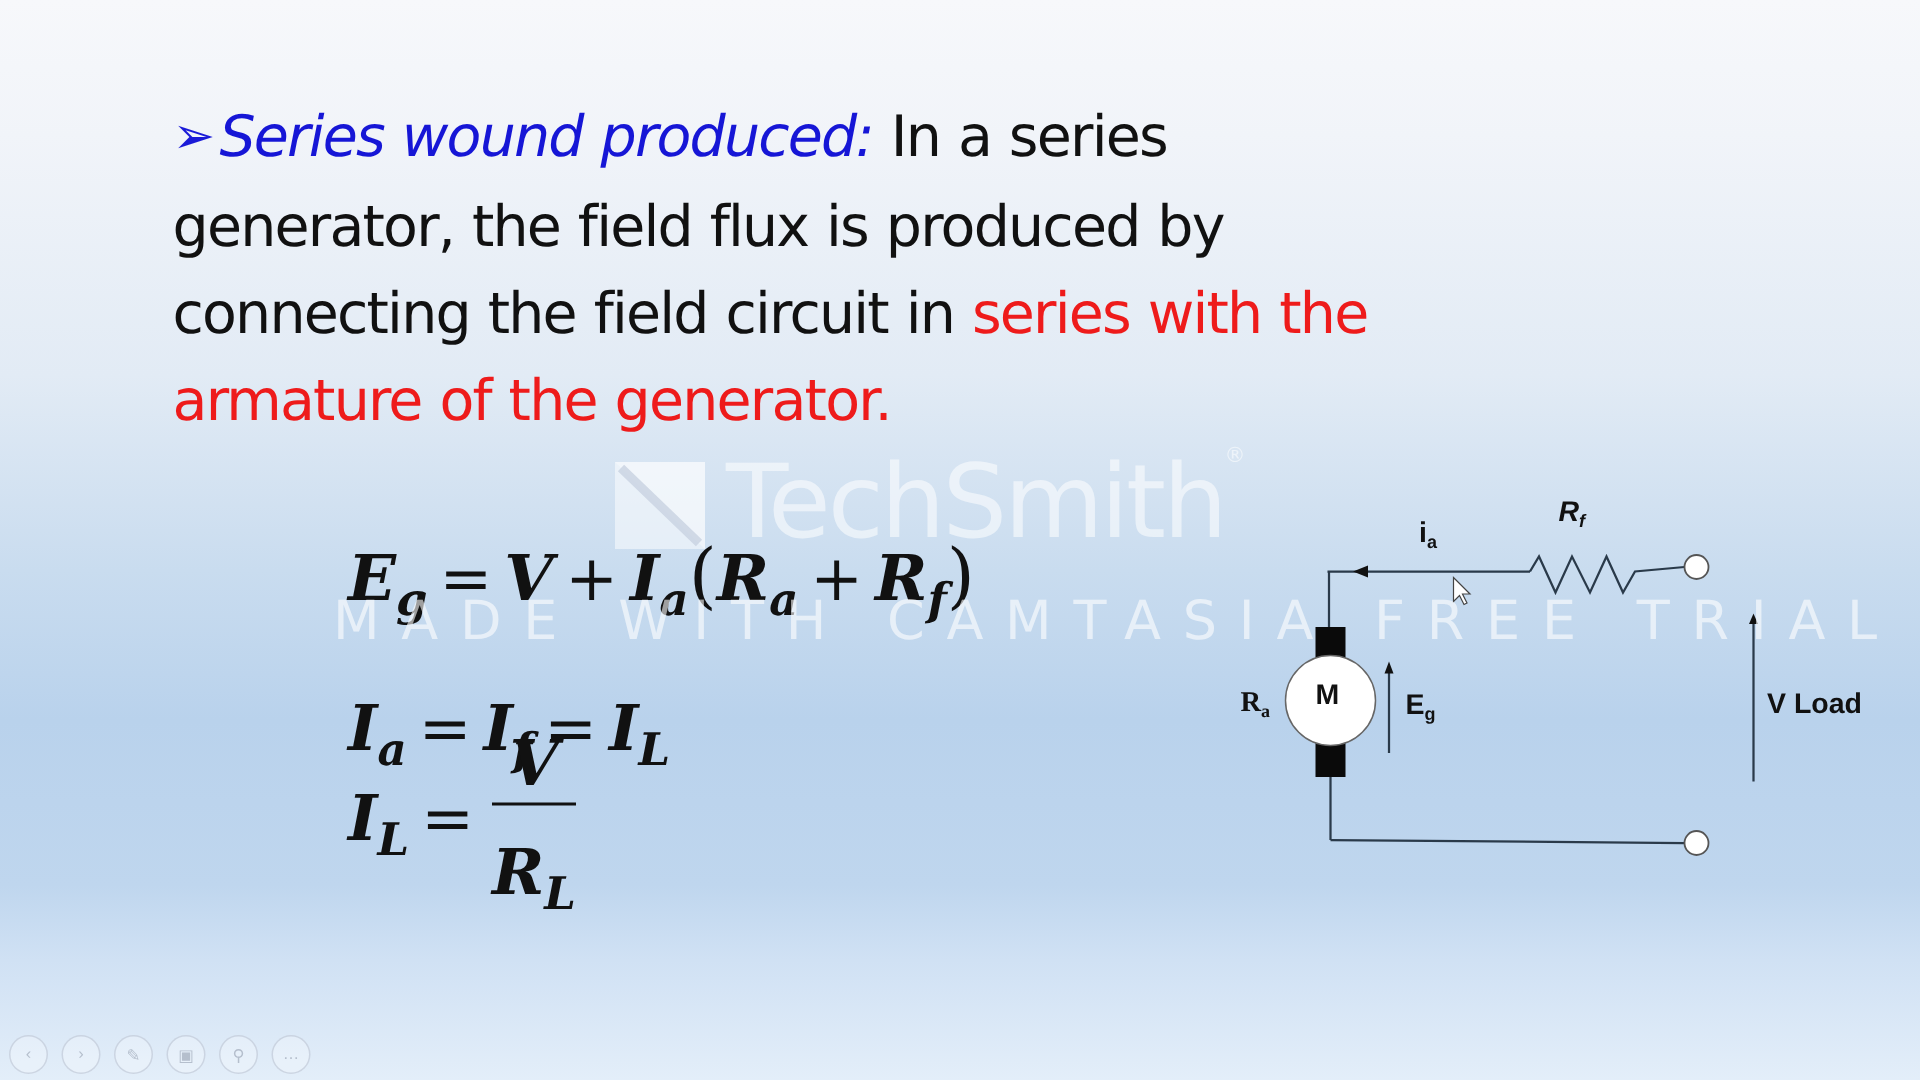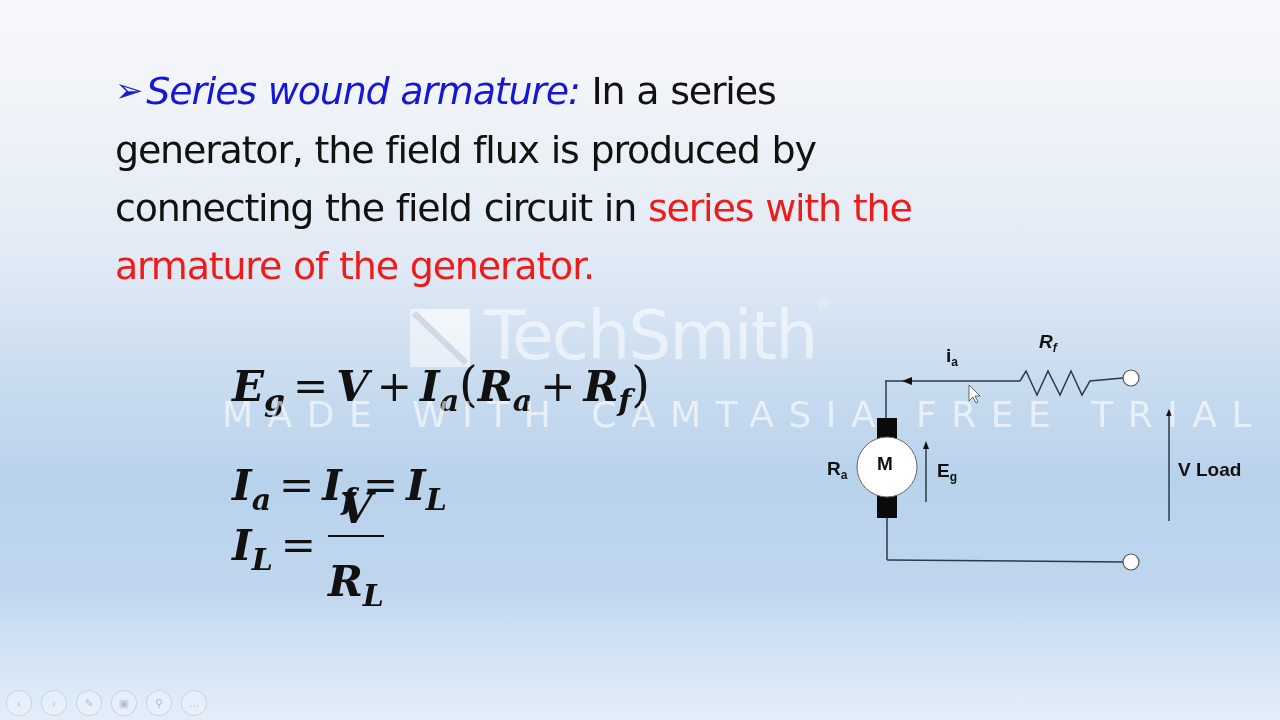--- a/index.html
+++ b/index.html
@@ -62,21 +62,21 @@
       width: 24px; height: 24px; border-radius: 50%;
       border: 1.5px solid rgba(180,190,205,0.55); background: rgba(255,255,255,0.25);
       color: rgba(160,170,185,0.7); font-size: 11px; display: flex;
       align-items: center; justify-content: center;
     }
   </style>
 </head>
 <body>
 
 <div class="slide-text">
-  <span class="bullet">➢</span><span class="heading">Series wound armature:</span><span> In a series generator, the field flux is produced by connecting the field circuit in </span><span class="red">series with the armature of the generator.</span>
+  <span class="bullet">➢</span><span class="heading">Series wound produced:</span><span> In a series generator, the field flux is produced by connecting the field circuit in </span><span class="red">series with the armature of the generator.</span>
 </div>
 
 <div class="watermark-logo">
   <span class="logo-box">
     <svg width="60" height="58" viewBox="0 0 60 58" style="position:absolute;left:0;top:0">
       <polygon points="0,0 60,0 60,58" fill="rgba(255,255,255,0.35)"></polygon>
       <line x1="4" y1="4" x2="56" y2="54" stroke="rgba(200,210,225,0.8)" stroke-width="6"></line>
     </svg>
   </span><span>TechSmith</span><span class="tm">®</span>
 </div>
@@ -113,21 +113,21 @@
   <line x1="887" y1="560" x2="1123" y2="562" stroke="#2a3a4a" stroke-width="1.5"></line>
   <circle cx="1131" cy="562" r="8" fill="#fff" stroke="#555" stroke-width="1.2"></circle>
 
   <line x1="1169" y1="521" x2="1169" y2="414" stroke="#2a3a4a" stroke-width="1.5"></line>
   <polygon points="1169,409 1166,416 1172,416" fill="#111"></polygon>
 
   <polygon points="969,385 969,401 973,397 976,403 978,402 975,396 980,396" fill="#fff" stroke="#444" stroke-width="0.8"></polygon>
 </svg>
 
 <div class="clabel" style="left:877px;top:453px;">M</div>
-<div class="clabel" style="left:827px;top:458px;"><span>R</span><sub>a</sub></div>
+<div class="clabel" style="left:827px;top:458px;font-family:Liberation Serif, serif;"><span>R</span><sub>a</sub></div>
 <div class="clabel" style="left:1039px;top:331px;font-style:italic;"><span>R</span><sub>f</sub></div>
 <div class="clabel" style="left:902px;top:345px;margin-left:44px;"><span>i</span><sub>a</sub></div>
 <div class="clabel" style="left:937px;top:460px;"><span>E</span><sub>g</sub></div>
 <div class="clabel" style="left:1178px;top:459px;">V Load</div>
 
 <div class="watermark-trial">MADE WITH CAMTASIA FREE TRIAL</div>
 
 <div class="toolbar">
   <div class="tb-btn">‹</div>
   <div class="tb-btn">›</div>

